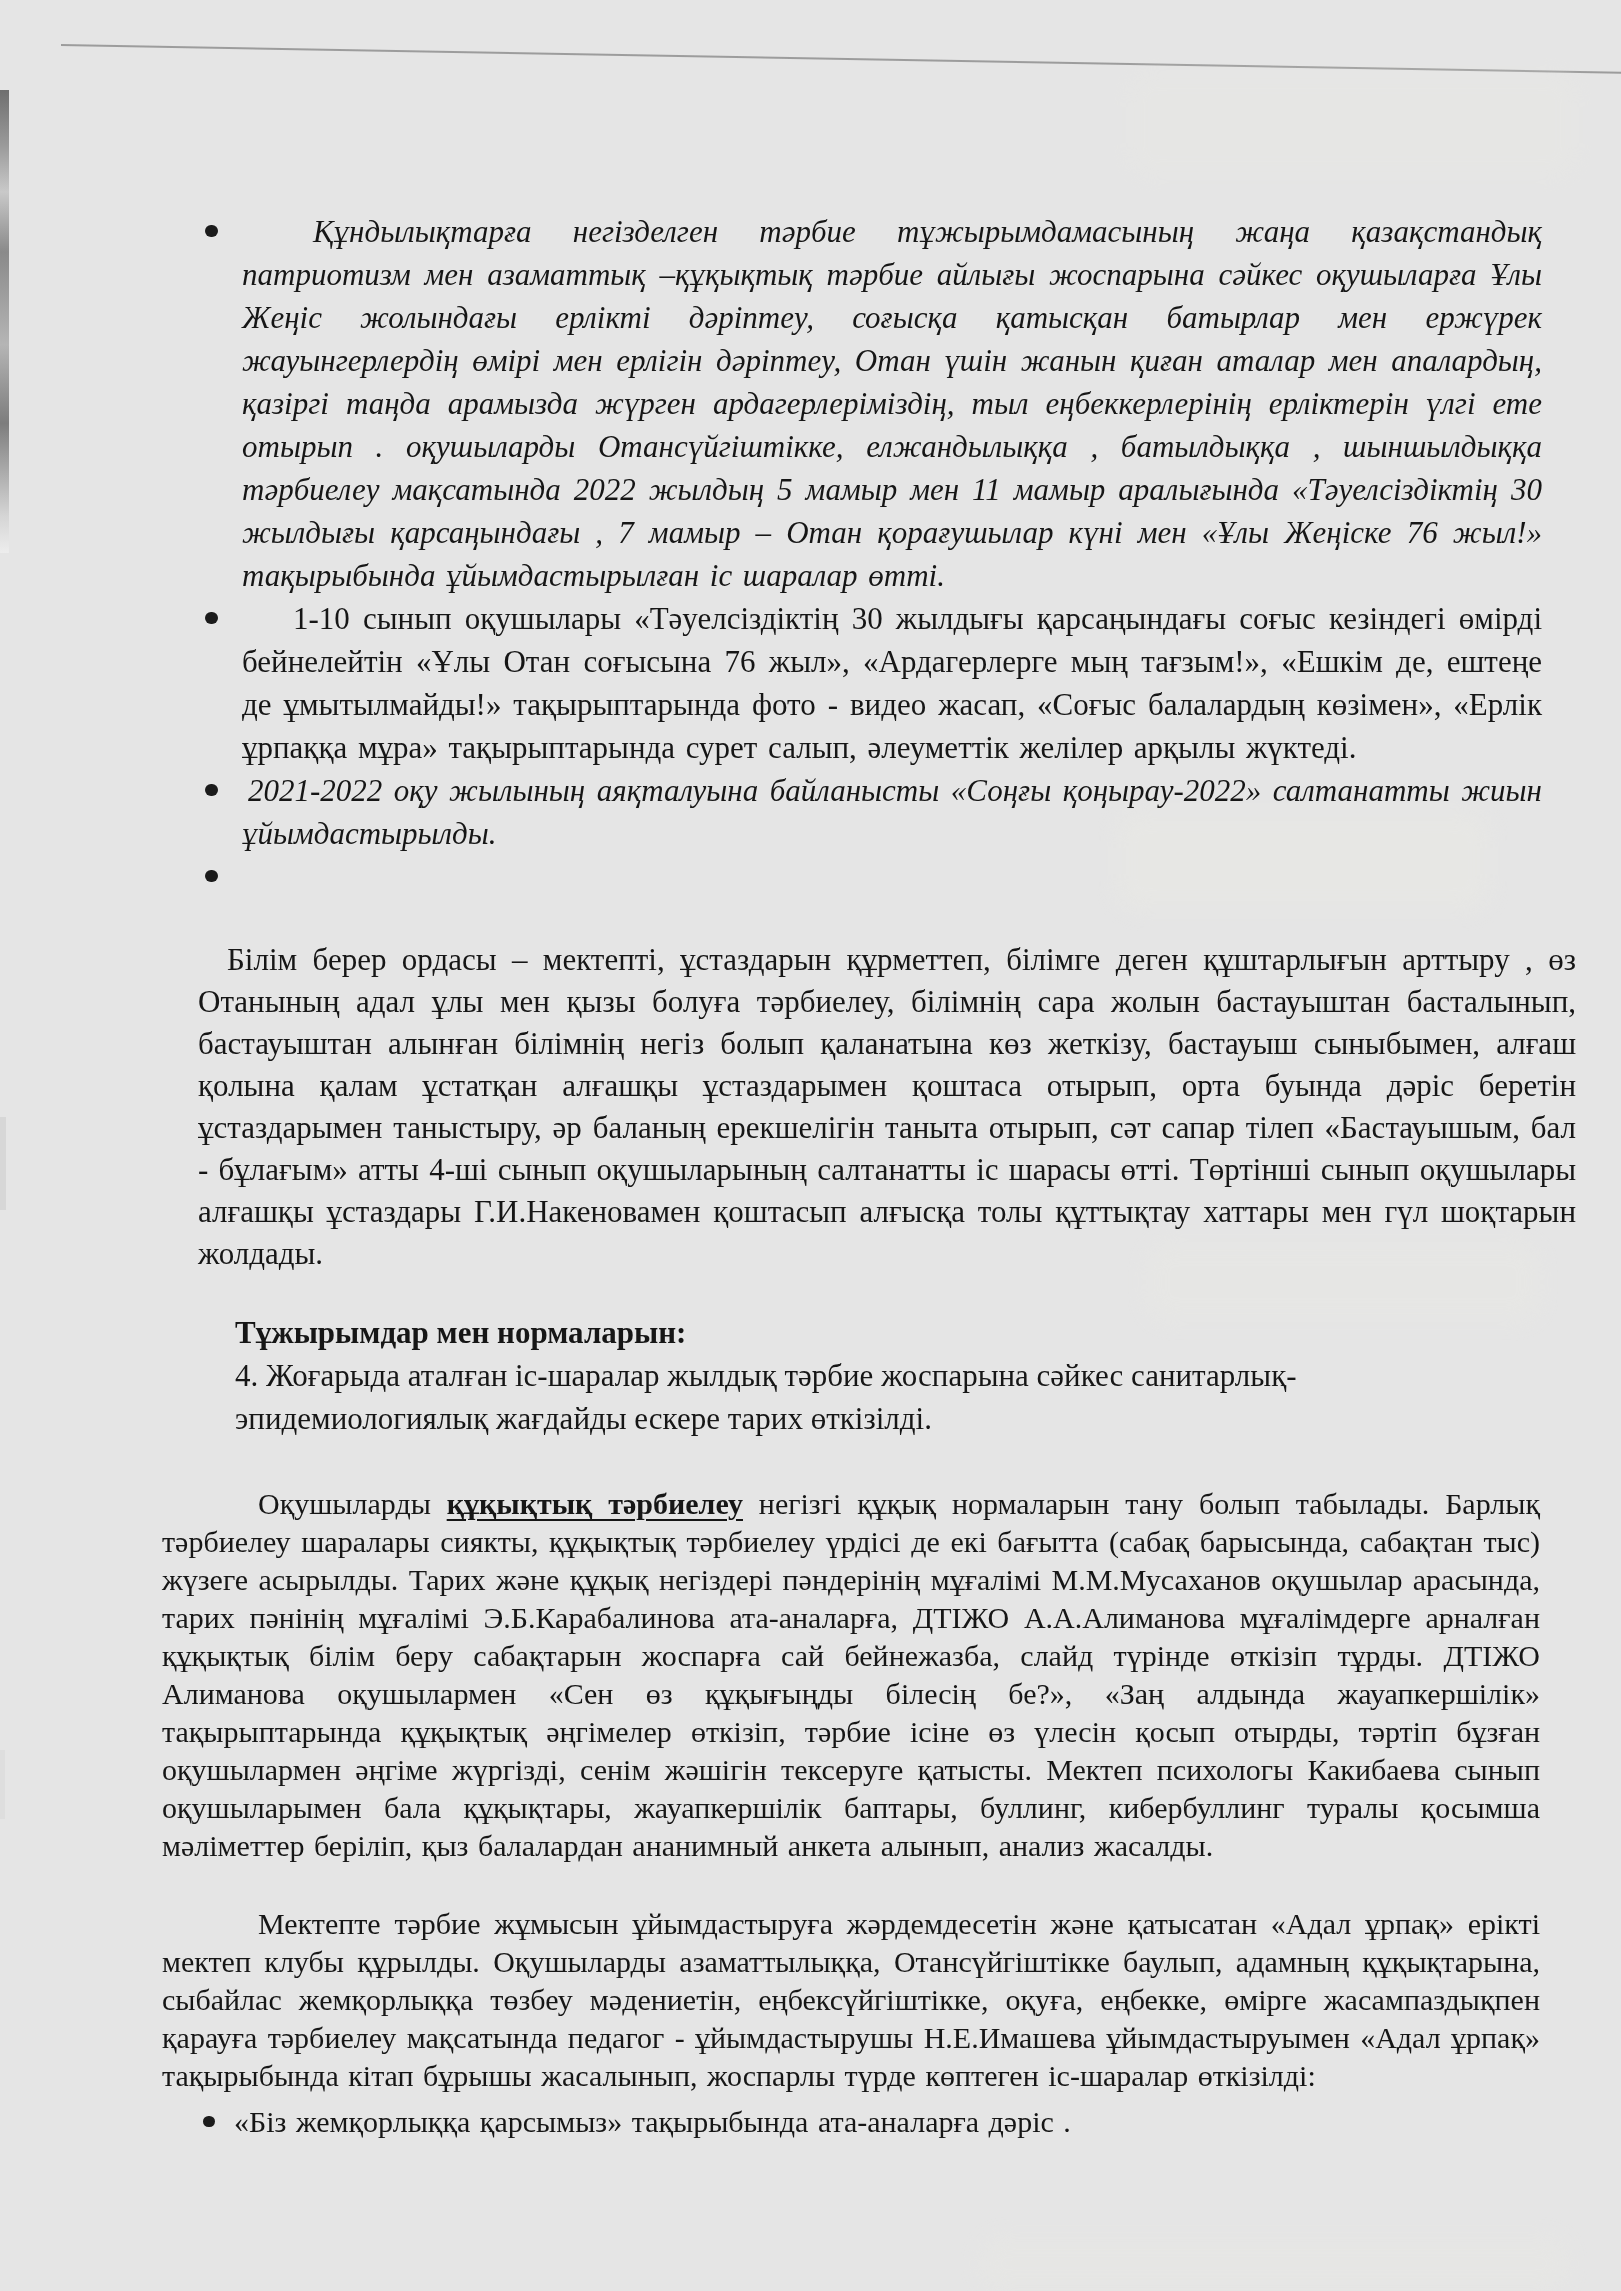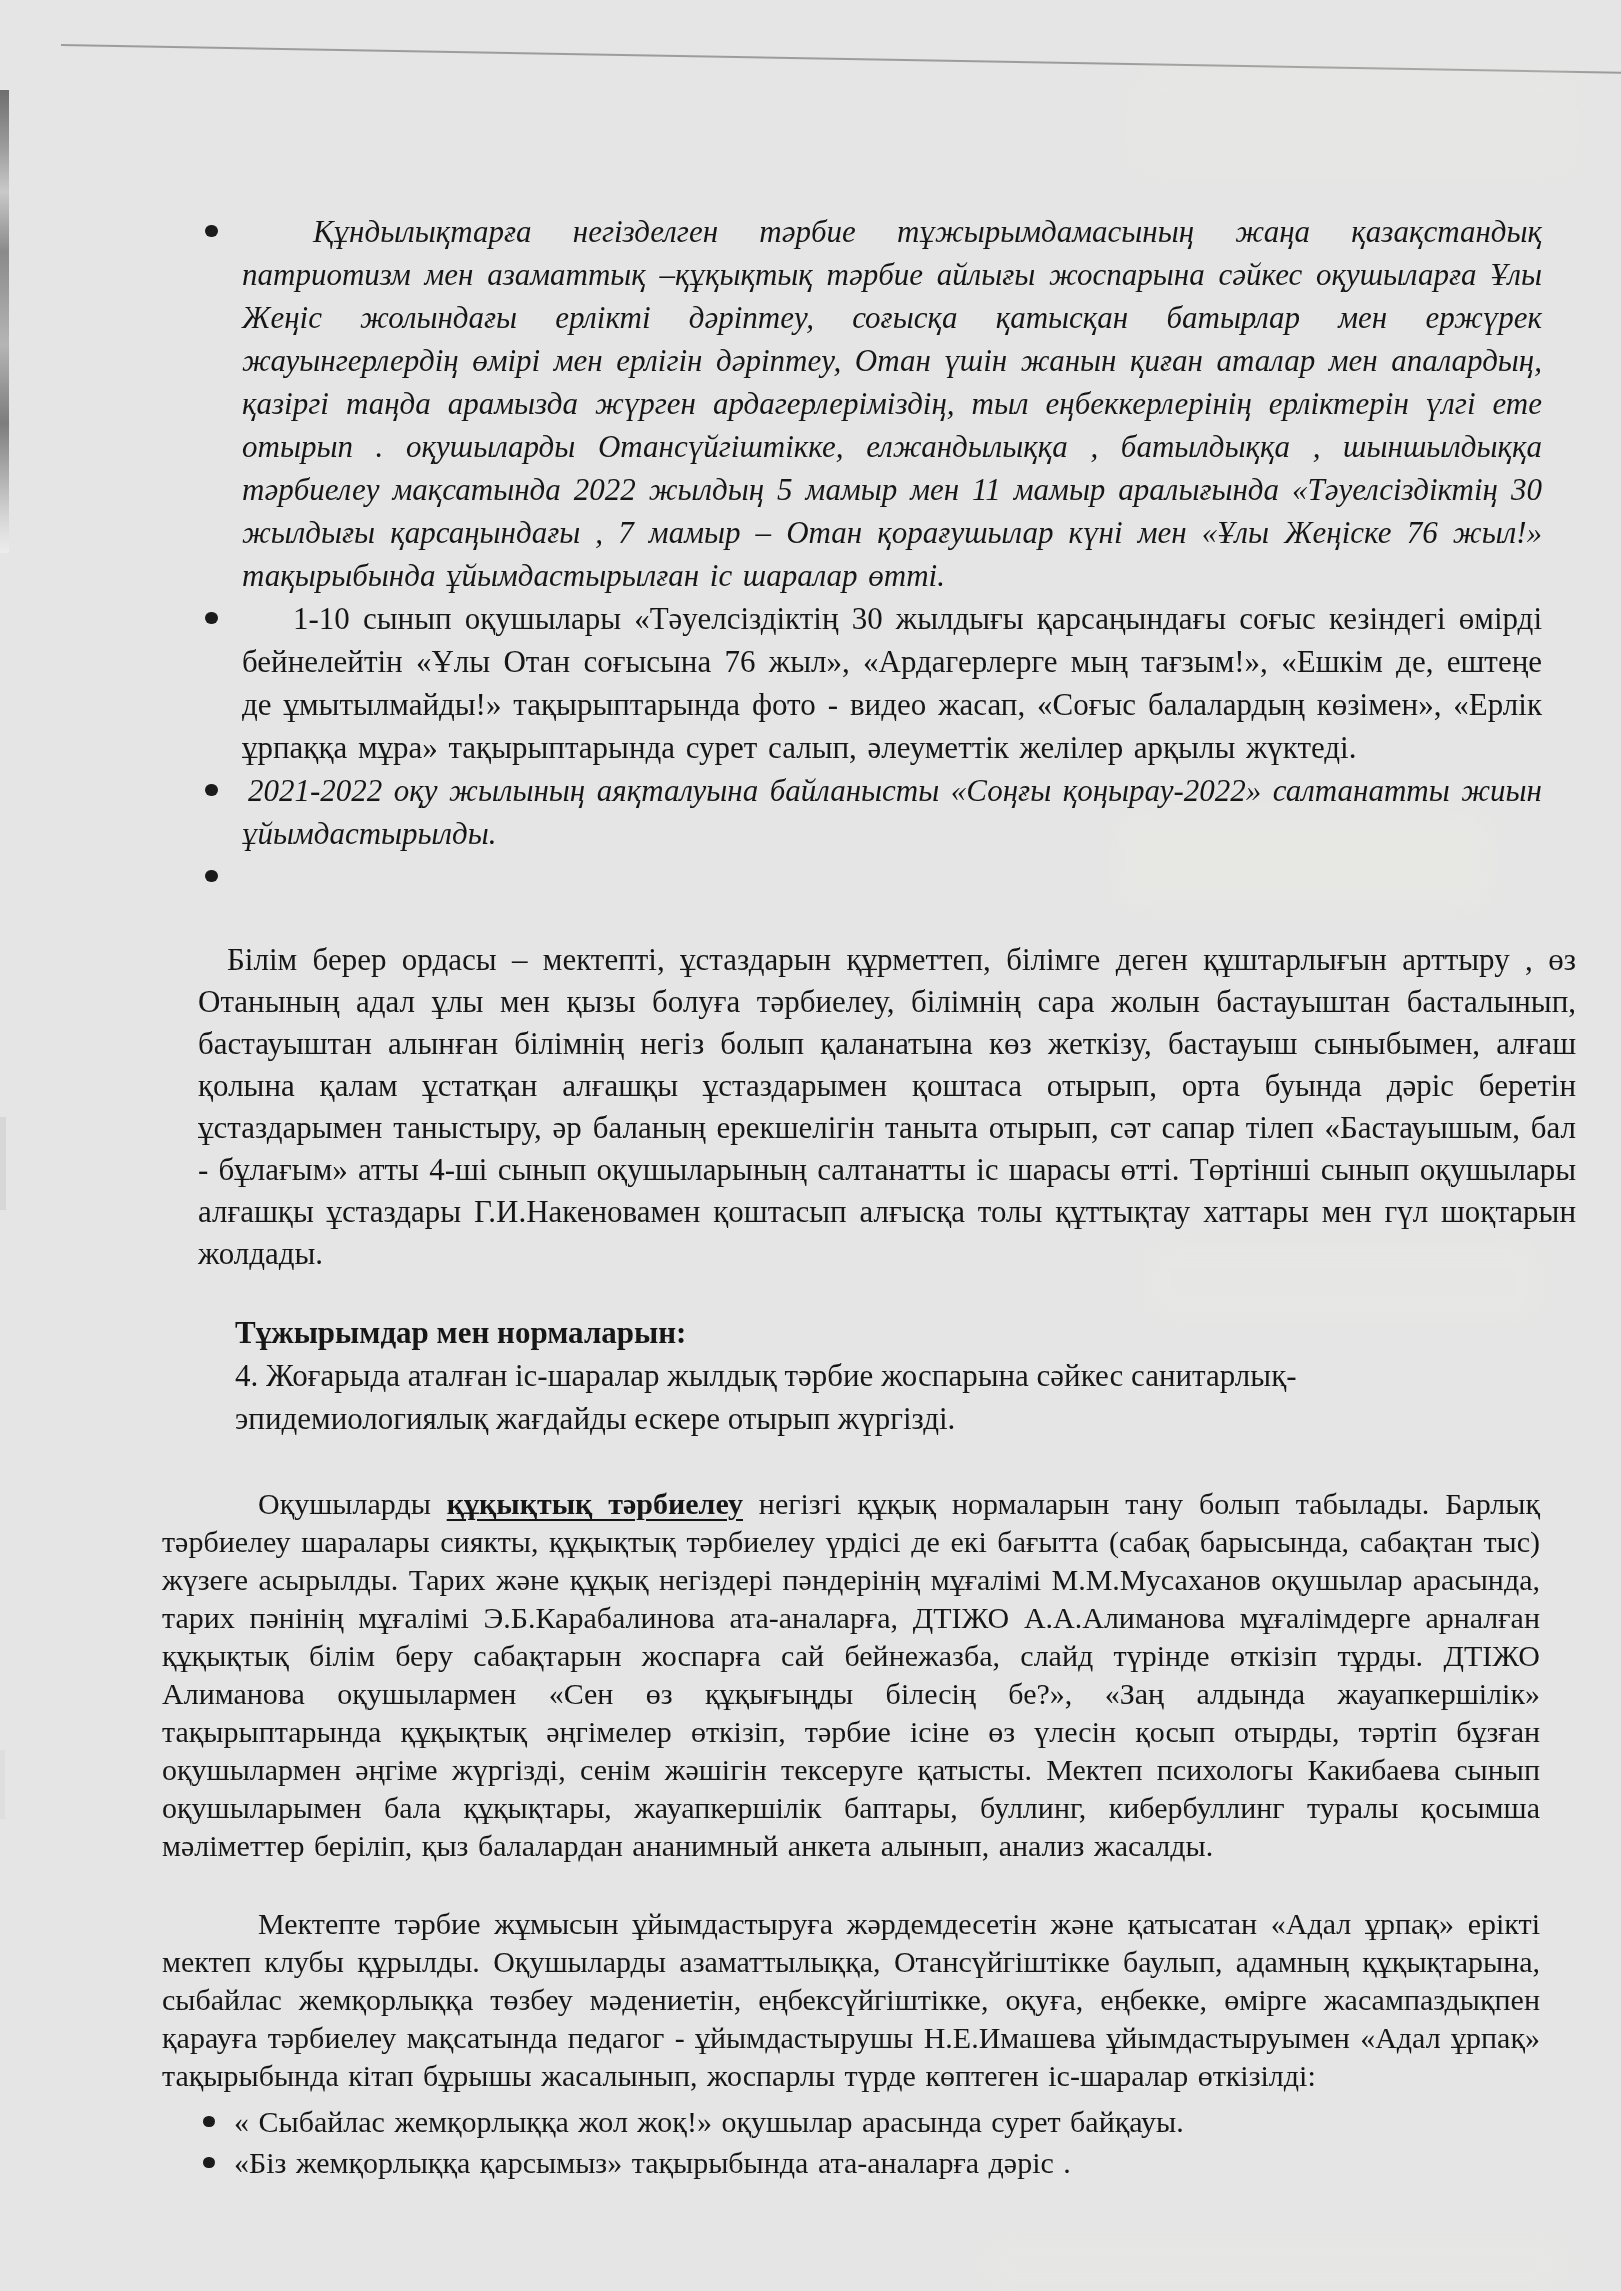--- a/index.html
+++ b/index.html
@@ -116,32 +116,29 @@
     <li class="li-empty">
       <span></span>
     </li>
   </ul>
 
   <p class="para-bilim">Білім берер ордасы – мектепті, ұстаздарын құрметтеп, білімге деген құштарлығын арттыру , өз Отанының адал ұлы мен қызы болуға тәрбиелеу, білімнің сара жолын бастауыштан басталынып, бастауыштан алынған білімнің негіз болып қаланатына көз жеткізу, бастауыш сыныбымен, алғаш қолына қалам ұстатқан алғашқы ұстаздарымен қоштаса отырып, орта буында дәріс беретін ұстаздарымен таныстыру, әр баланың ерекшелігін таныта отырып, сәт сапар тілеп «Бастауышым, бал - бұлағым» атты 4-ші сынып оқушыларының салтанатты іс шарасы өтті. Төртінші сынып оқушылары алғашқы ұстаздары Г.И.Накеновамен қоштасып алғысқа толы құттықтау хаттары мен гүл шоқтарын жолдады.</p>
 
   <div class="conclusions">
     <div class="conclusions-heading">Тұжырымдар мен нормаларын:</div>
     <div>4. Жоғарыда аталған іс-шаралар жылдық тәрбие жоспарына сәйкес санитарлық-</div>
-    <div>эпидемиологиялық жағдайды ескере отырып жүргізді.</div>
+    <div>эпидемиологиялық жағдайды ескере тарих өткізілді.</div>
   </div>
 
   <p class="para-kukyk">
     <span>Оқушыларды </span><span class="emph">құқықтық тәрбиелеу</span><span> негізгі құқық нормаларын тану болып табылады. Барлық тәрбиелеу шаралары сиякты, құқықтық тәрбиелеу үрдісі де екі бағытта (сабақ барысында, сабақтан тыс) жүзеге асырылды. Тарих және құқық негіздері пәндерінің мұғалімі М.М.Мусаханов оқушылар арасында, тарих пәнінің мұғалімі Э.Б.Карабалинова ата-аналарға, ДТІЖО А.А.Алиманова мұғалімдерге арналған құқықтық білім беру сабақтарын жоспарға сай бейнежазба, слайд түрінде өткізіп тұрды. ДТІЖО Алиманова оқушылармен «Сен өз құқығыңды білесің бе?», «Заң алдында жауапкершілік» тақырыптарында құқықтық әңгімелер өткізіп, тәрбие ісіне өз үлесін қосып отырды, тәртіп бұзған оқушылармен әңгіме жүргізді, сенім жәшігін тексеруге қатысты. Мектеп психологы Какибаева сынып оқушыларымен бала құқықтары, жауапкершілік баптары, буллинг, кибербуллинг туралы қосымша мәліметтер беріліп, қыз балалардан ананимный анкета алынып, анализ жасалды.</span>
   </p>
 
   <p class="para-adal">Мектепте тәрбие жұмысын ұйымдастыруға жәрдемдесетін және қатысатан «Адал ұрпақ» ерікті мектеп клубы құрылды. Оқушыларды азаматтылыққа, Отансүйгіштікке баулып, адамның құқықтарына, сыбайлас жемқорлыққа төзбеу мәдениетін, еңбексүйгіштікке, оқуға, еңбекке, өмірге жасампаздықпен қарауға тәрбиелеу мақсатында педагог - ұйымдастырушы Н.Е.Имашева ұйымдастыруымен «Адал ұрпақ» тақырыбында кітап бұрышы жасалынып, жоспарлы түрде көптеген іс-шаралар өткізілді:</p>
 
   <ul class="list-bottom">
     <li>
-      <span>« Сыбайлас жемқорлыққа жол жоқ!» оқушылар арасында сурет байқауы.</span>
-    </li>
-    <li>
       <span>«Біз жемқорлыққа қарсымыз» тақырыбында ата-аналарға дәріс .</span>
     </li>
   </ul>
 
 </div>
 
 
 </body></html>

